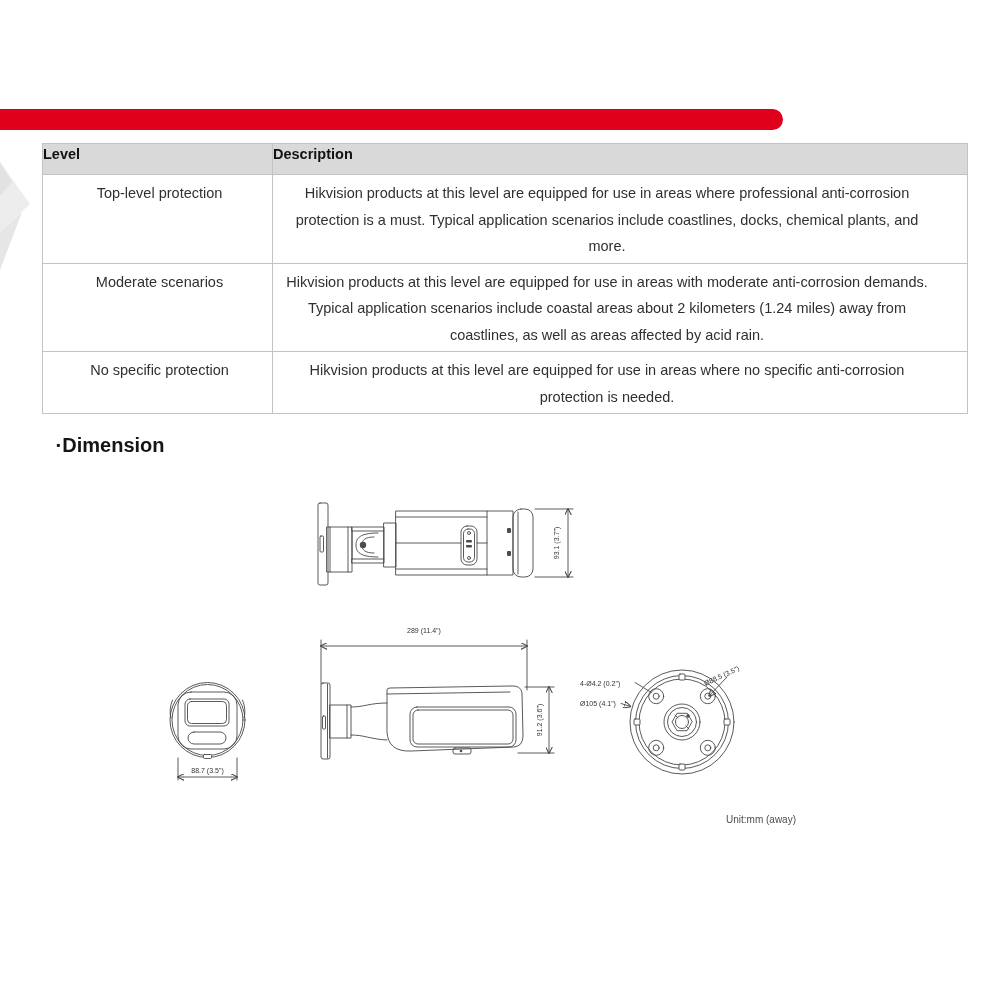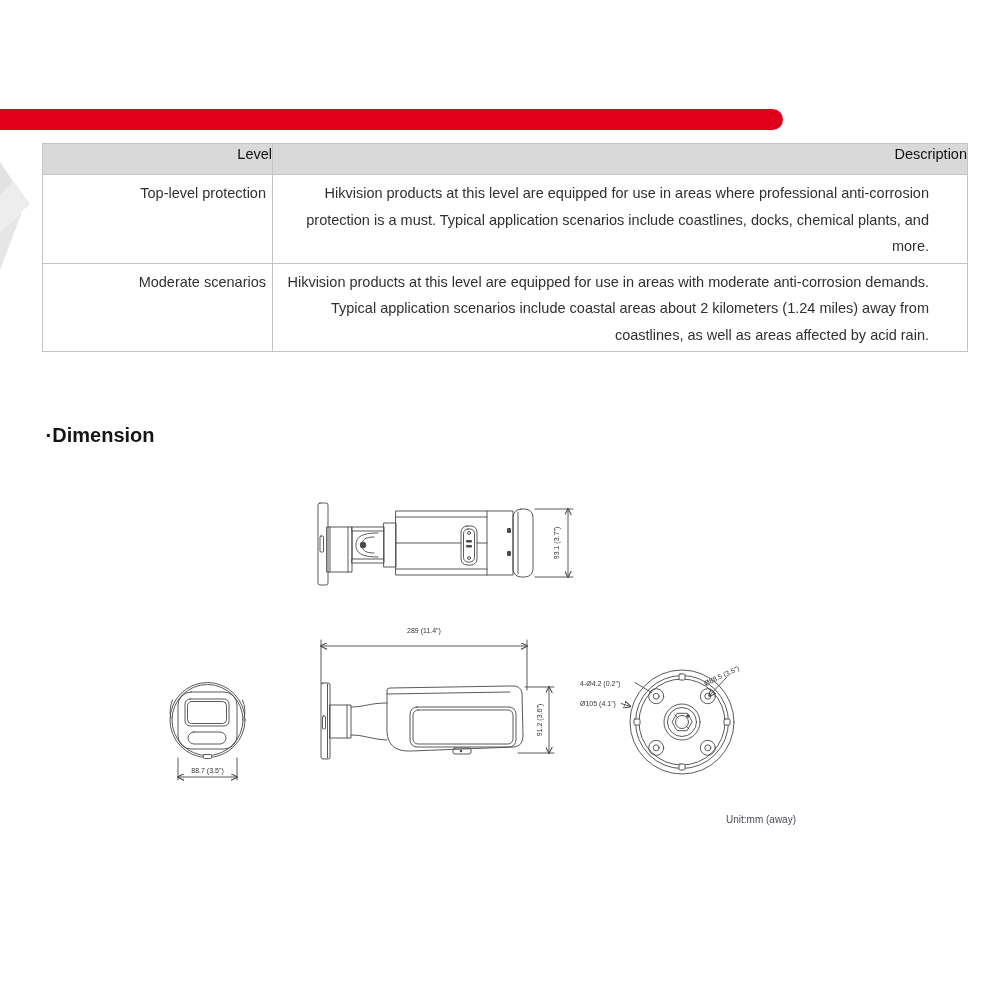--- a/index.html
+++ b/index.html
@@ -17,31 +17,31 @@
 
   
   .red-bar{position:absolute;left:0;top:109px;width:783px;height:21px;
            background:var(--bar-red);border-radius:0 11px 11px 0}
 
   .watermark{position:absolute;left:0;top:152px}
 
   
   table.level-table{position:absolute;left:42px;top:143px;width:926px;
         border-collapse:collapse;table-layout:fixed;font-size:14.5px;color:var(--text-dark)}
-  .level-table th,.level-table td{border:1px solid var(--table-border);vertical-align:top;text-align:right}
-  .level-table th{background:var(--table-header-bg);font-weight:normal;text-align:right;
+  .level-table th,.level-table td{border:1px solid var(--table-border);vertical-align:top;text-align:center}
+  .level-table th{background:var(--table-header-bg);font-weight:bold;text-align:left;
         height:26px;padding:2px 0;color:#121212}
   .level-table td{line-height:26.5px;padding:5px 38px 3px 12px}
   .level-table td.level{padding:5px 6px 3px 10px}
   .level-table tbody tr.r1{height:83px}
   .level-table tbody tr.r2{height:83px}
   .level-table tbody tr.r3{height:60px}
 
   
-  .dim-heading{position:absolute;left:46px;top:424px;margin:0;font-size:20px;font-weight:bold;
+  .dim-heading{position:absolute;left:46px;top:424px;margin:10px;font-size:20px;font-weight:bold;
         color:#151515}
   .dim-heading .bullet{font-size:12px;vertical-align:3px;margin-right:2px}
 
   
   .drawing{position:absolute}
   .drawing path,.drawing rect,.drawing line,.drawing circle,.drawing polygon,.drawing polyline{
         stroke:var(--line-color);fill:none;stroke-width:.9;stroke-linecap:round;stroke-linejoin:round}
   .drawing .fill{fill:#4c4c4c;stroke:none}
   .drawing .mask{fill:#fff}
   .drawing text{font-size:7px;fill:#333;stroke:none;font-family:"Liberation Sans",sans-serif}
@@ -73,20 +73,24 @@
       </tr>
     </thead>
     <tbody>
       <tr class="r1">
         <td class="level">Top-level protection</td>
         <td>Hikvision products at this level are equipped for use in areas where professional anti-corrosion protection is a must. Typical application scenarios include coastlines, docks, chemical plants, and more.</td>
       </tr>
       <tr class="r2">
         <td class="level">Moderate scenarios</td>
         <td>Hikvision products at this level are equipped for use in areas with moderate anti-corrosion demands. Typical application scenarios include coastal areas about 2 kilometers (1.24 miles) away from coastlines, as well as areas affected by acid rain.</td>
+      </tr>
+      <tr class="r3">
+        <td class="level">No specific protection</td>
+        <td>Hikvision products at this level are equipped for use in areas where no specific anti-corrosion protection is needed.</td>
       </tr>
     </tbody>
   </table>
 
   <h2 class="dim-heading">
     <span class="bullet">▪</span><span>Dimension</span>
   </h2>
 
   <svg class="drawing" style="left:300px;top:492px" width="290" height="108" viewBox="0 0 290 108">
     <defs>

